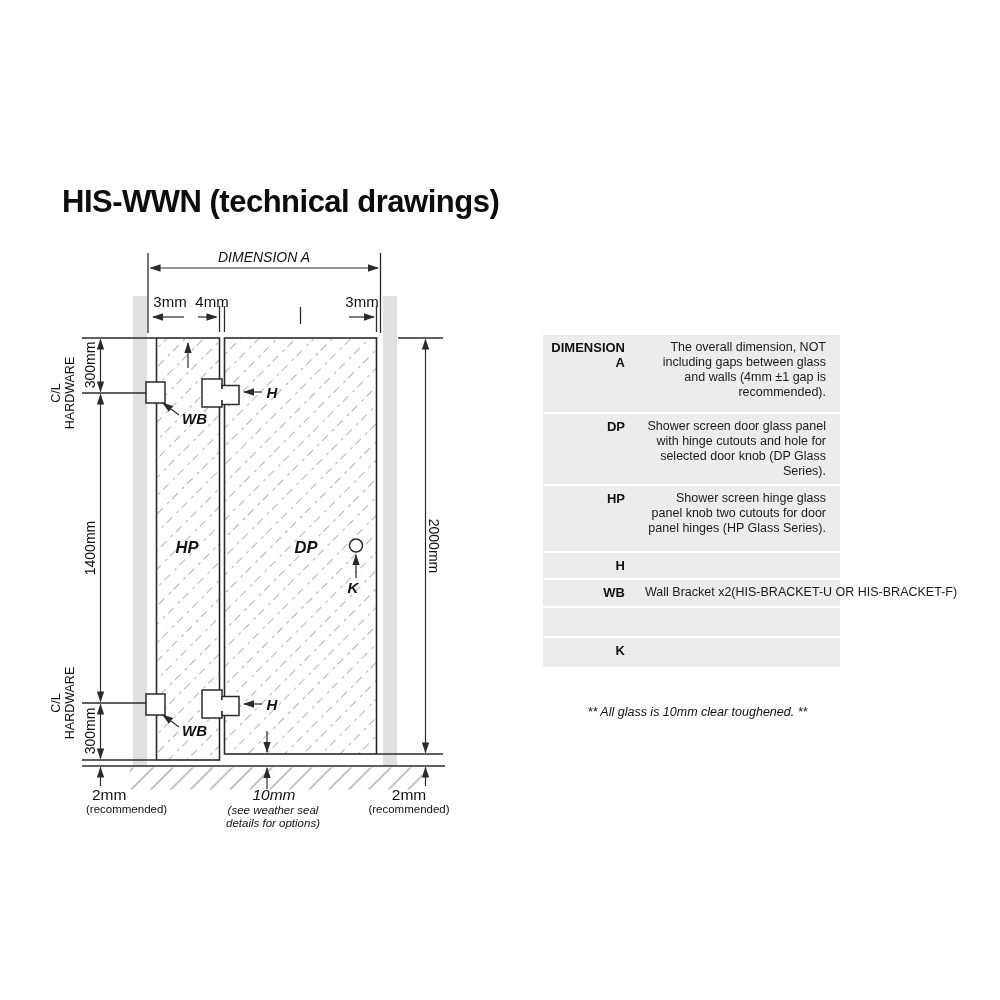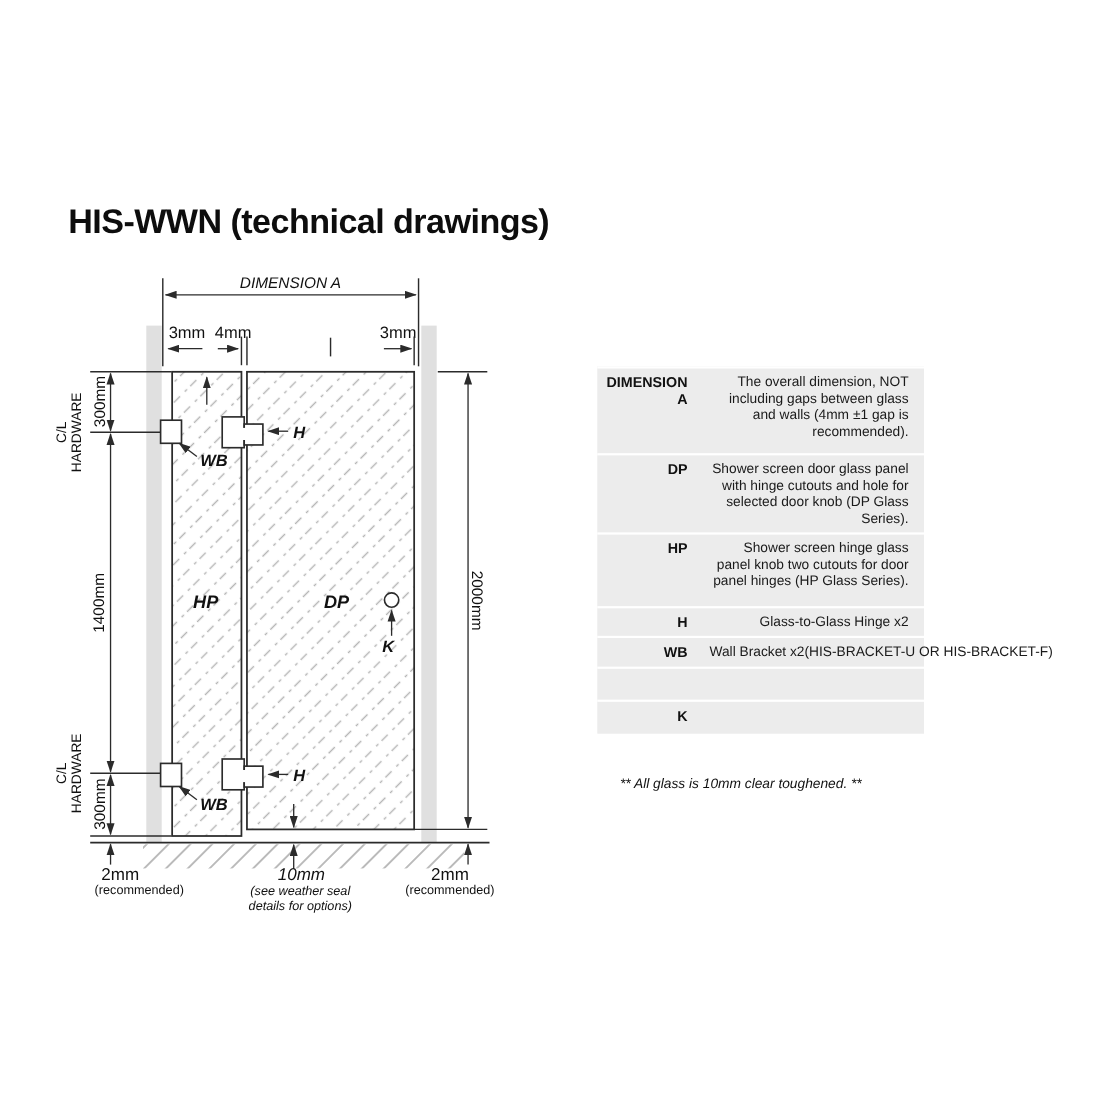--- a/index.html
+++ b/index.html
@@ -13,21 +13,21 @@
   .legend{position:absolute;left:543px;top:333px;width:297px;background:#ececec;}
   .legend-header{height:31px;box-sizing:border-box;padding:10px 0 0 10px;
                  font-size:17px;font-weight:bold;color:#111;}
   .legend-row{display:grid;grid-template-columns:92px 1fr;box-sizing:border-box;
               border-top:2px solid #ffffff;padding-top:5px;}
   .legend-label{font-size:13px;font-weight:bold;text-align:right;padding-right:10px;color:#111;}
   .legend-desc{font-size:12.5px;line-height:15px;padding-left:10px;padding-right:14px;color:#1a1a1a;text-align:right;}
   .r1{height:79px}.r2{height:72px}.r3{height:67px}.r4{height:27px}
   .r5{height:28px}.r-empty{height:30px}.r6{height:31px}
   .nowrap .legend-desc{white-space:nowrap;overflow:visible;padding-right:0;}
-  .legend-footnote{position:absolute;left:525px;top:705px;width:297px;text-align:center;
+  .legend-footnote{position:absolute;left:549px;top:705px;width:297px;text-align:center;
                    font-size:12.5px;font-style:italic;color:#111;}
 
   
   .ln{stroke:#2b2b2b;stroke-width:1.3;fill:none;}
   .ln-thick{stroke:#2b2b2b;stroke-width:1.6;fill:none;}
   .glass{fill:url(#glasshatch);stroke:#2b2b2b;stroke-width:1.6;}
   .hw{fill:#ffffff;stroke:#2b2b2b;stroke-width:1.5;}
   .neck{fill:#ffffff;stroke:none;}
   .dim{stroke:#2b2b2b;stroke-width:1.2;fill:none;}
   .arr-end{marker-end:url(#arrow);}
@@ -161,21 +161,20 @@
     <div class="legend-row r2">
       <div class="legend-label">DP</div>
       <div class="legend-desc">Shower screen door glass panel with hinge cutouts and hole for selected door knob (DP Glass Series).</div>
     </div>
     <div class="legend-row r3">
       <div class="legend-label">HP</div>
       <div class="legend-desc">Shower screen hinge glass panel knob two cutouts for door panel hinges (HP Glass Series).</div>
     </div>
     <div class="legend-row r4">
       <div class="legend-label">H</div>
-      <div class="legend-desc">Glass-to-Glass Hinge x2</div>
     </div>
     <div class="legend-row r5 nowrap">
       <div class="legend-label">WB</div>
       <div class="legend-desc">Wall Bracket x2(HIS-BRACKET-U OR HIS-BRACKET-F)</div>
     </div>
     <div class="legend-row r-empty">
       <div class="legend-label"></div>
       <div class="legend-desc"></div>
     </div>
     <div class="legend-row r6">

